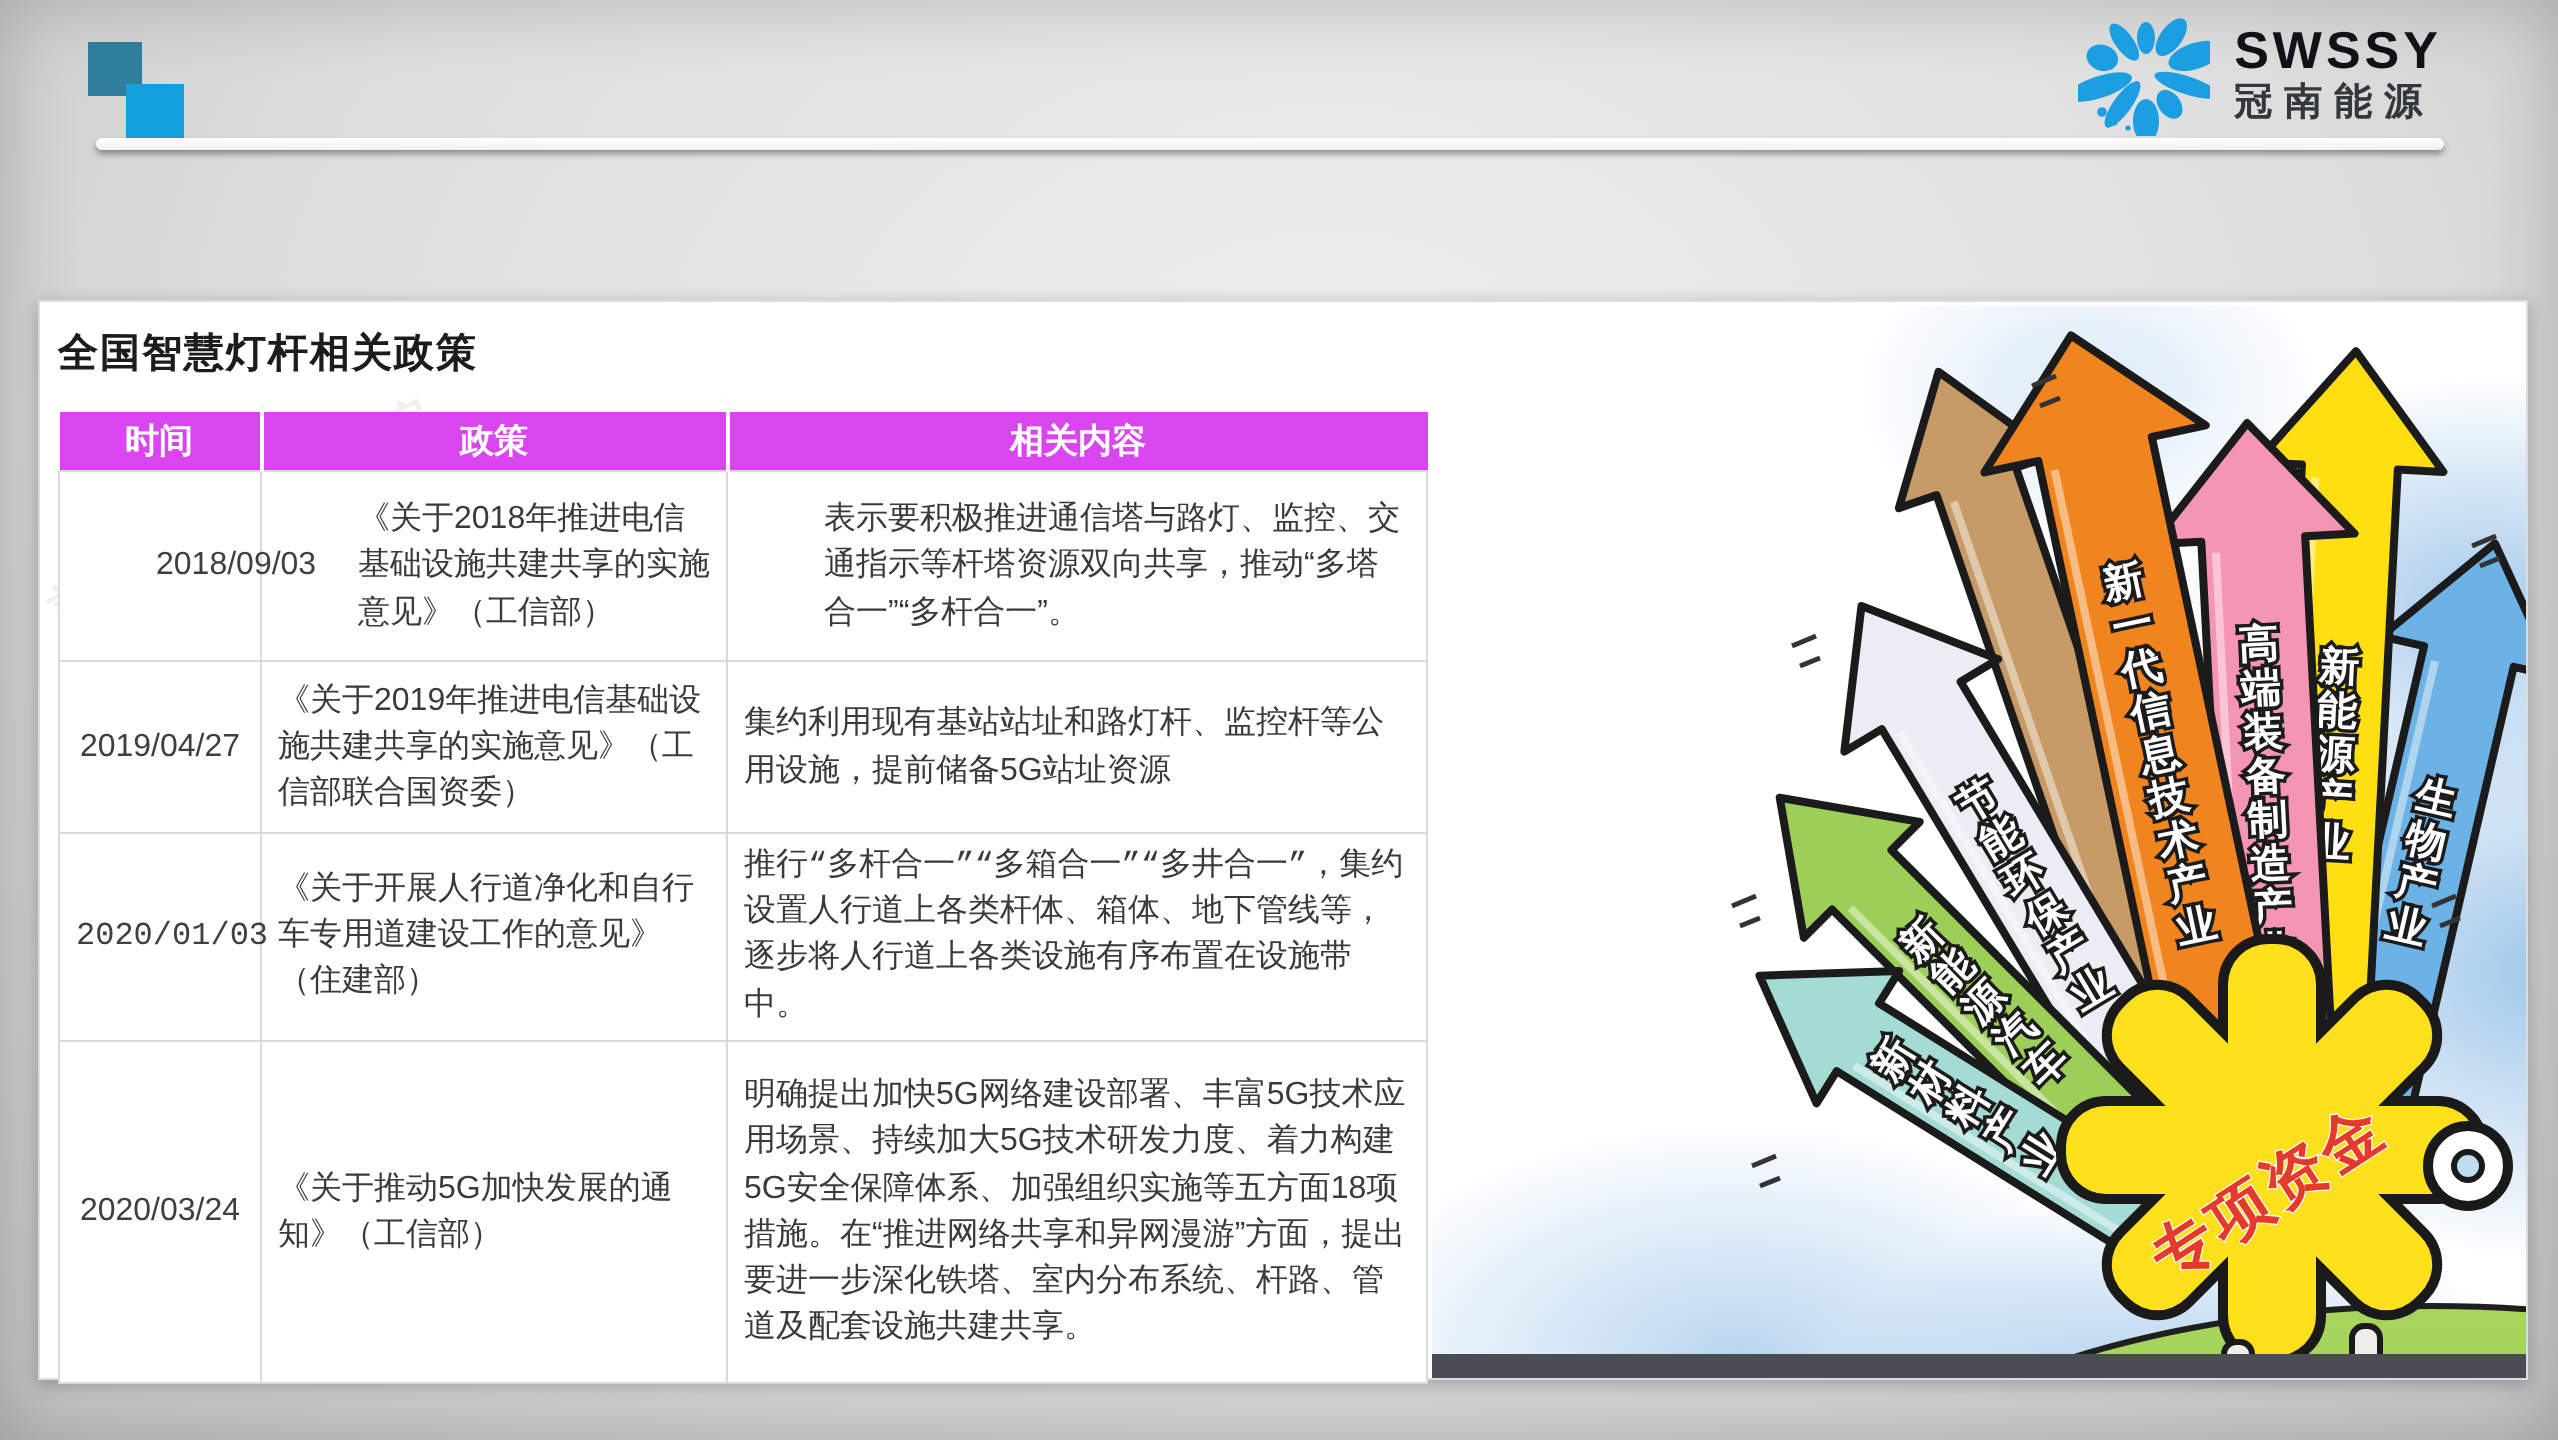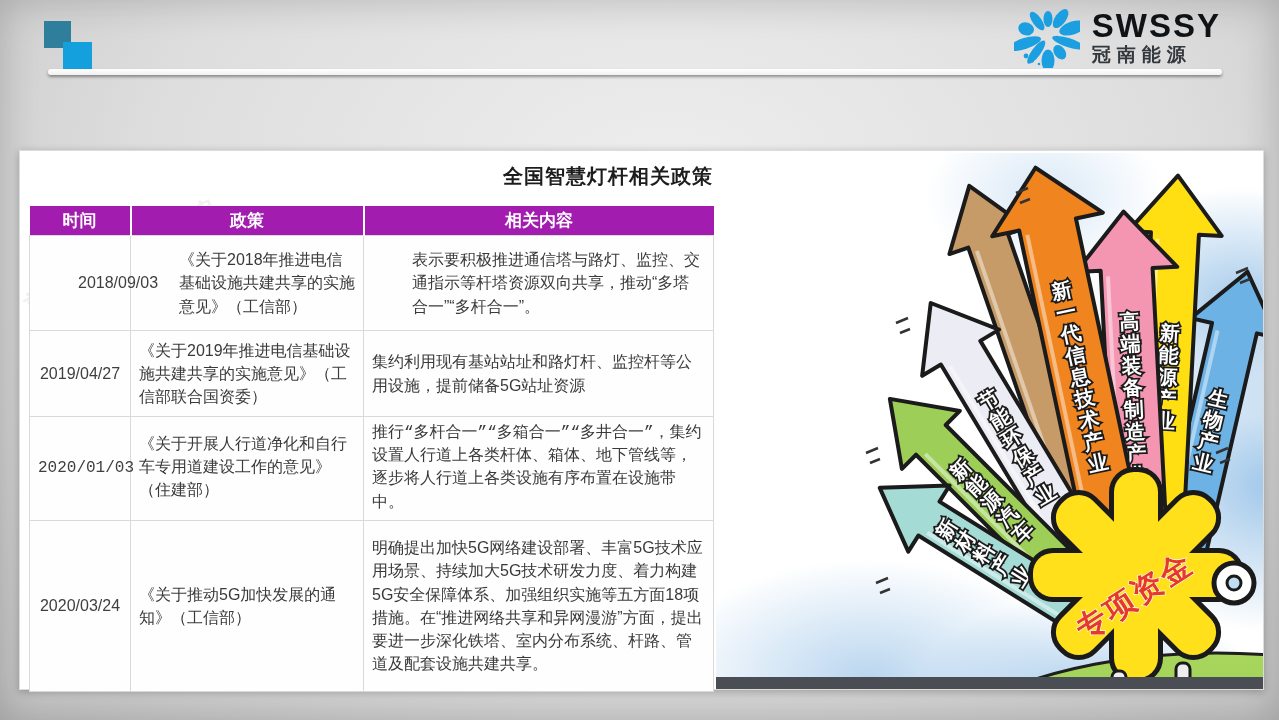--- a/index.html
+++ b/index.html
@@ -23,21 +23,21 @@
     font-size:31px;font-weight:bold;color:#1F6170;letter-spacing:3px;
   }
   #header-divider{
     position:absolute;left:48px;top:69px;width:1174px;height:6px;
     background:linear-gradient(#ffffff,#f0f0f0);
     border-radius:3px;box-shadow:0 2px 3px rgba(0,0,0,.38);
   }
   #logo{position:absolute;right:58px;top:6px;display:flex;align-items:center;}
   #logo-mark{width:66px;height:62px;margin-right:12px;}
   #logo-texts{display:flex;flex-direction:column;line-height:1.05;}
-  #logo-name{font-size:33px;font-weight:800;color:#101316;letter-spacing:2px;}
+  #logo-name{font-size:26px;font-weight:800;color:#101316;letter-spacing:2px;}
   #logo-sub{font-size:19px;font-weight:bold;color:#33383C;letter-spacing:6px;margin-top:2px;}
   
   #banner{position:absolute;left:95px;top:96px;width:310px;height:40px;}
   #banner svg{position:absolute;left:0;top:0;}
   #banner-label{
     position:absolute;left:0;top:0;width:100%;height:37px;
     display:flex;align-items:center;justify-content:center;
     font-size:22px;font-weight:bold;color:#0c0c0c;letter-spacing:2px;
   }
   
@@ -49,31 +49,31 @@
   .wm{
     position:absolute;color:#b9a6a6;opacity:.17;font-size:27px;font-weight:bold;
     transform:rotate(-28deg);white-space:nowrap;pointer-events:none;letter-spacing:4px;
   }
   #wm-logo{
     position:absolute;left:318px;top:402px;width:74px;height:74px;border-radius:50%;
     background:conic-gradient(#c9c9c9 0 180deg,#ededed 180deg 360deg);
     opacity:.38;pointer-events:none;
   }
   #table-title{
-    position:absolute;left:9px;top:12px;width:684px;text-align:right;
+    position:absolute;left:9px;top:12px;width:684px;text-align:left;
     font-family:"Liberation Serif","DejaVu Serif",serif;
     font-size:20px;font-weight:600;color:#1c1c1c;letter-spacing:1px;
   }
   #policy-table{
     position:absolute;left:9px;top:55px;width:684px;
     border-collapse:collapse;table-layout:fixed;
     font-size:16px;color:#3a3a3a;
   }
   #policy-table th{
-    background:#a21caf;color:#ffffff;font-weight:bold;font-size:17px;
+    background:#d946ef;color:#ffffff;font-weight:bold;font-size:17px;
     height:27px;padding:1px 4px;border-right:2px solid #ffffff;
   }
   #policy-table th:last-child{border-right:none;}
   #policy-table td{
     border:1px solid #d9d9d9;padding:5px 8px;line-height:1.45;
     vertical-align:middle;background:#fefefe;
   }
   #policy-table td.col-date{text-align:center;white-space:nowrap;color:#3f3f3f;}
   #policy-table tr.r0 td{height:84px;padding-left:48px;}
   #policy-table tr.r1 td{height:75px;}

